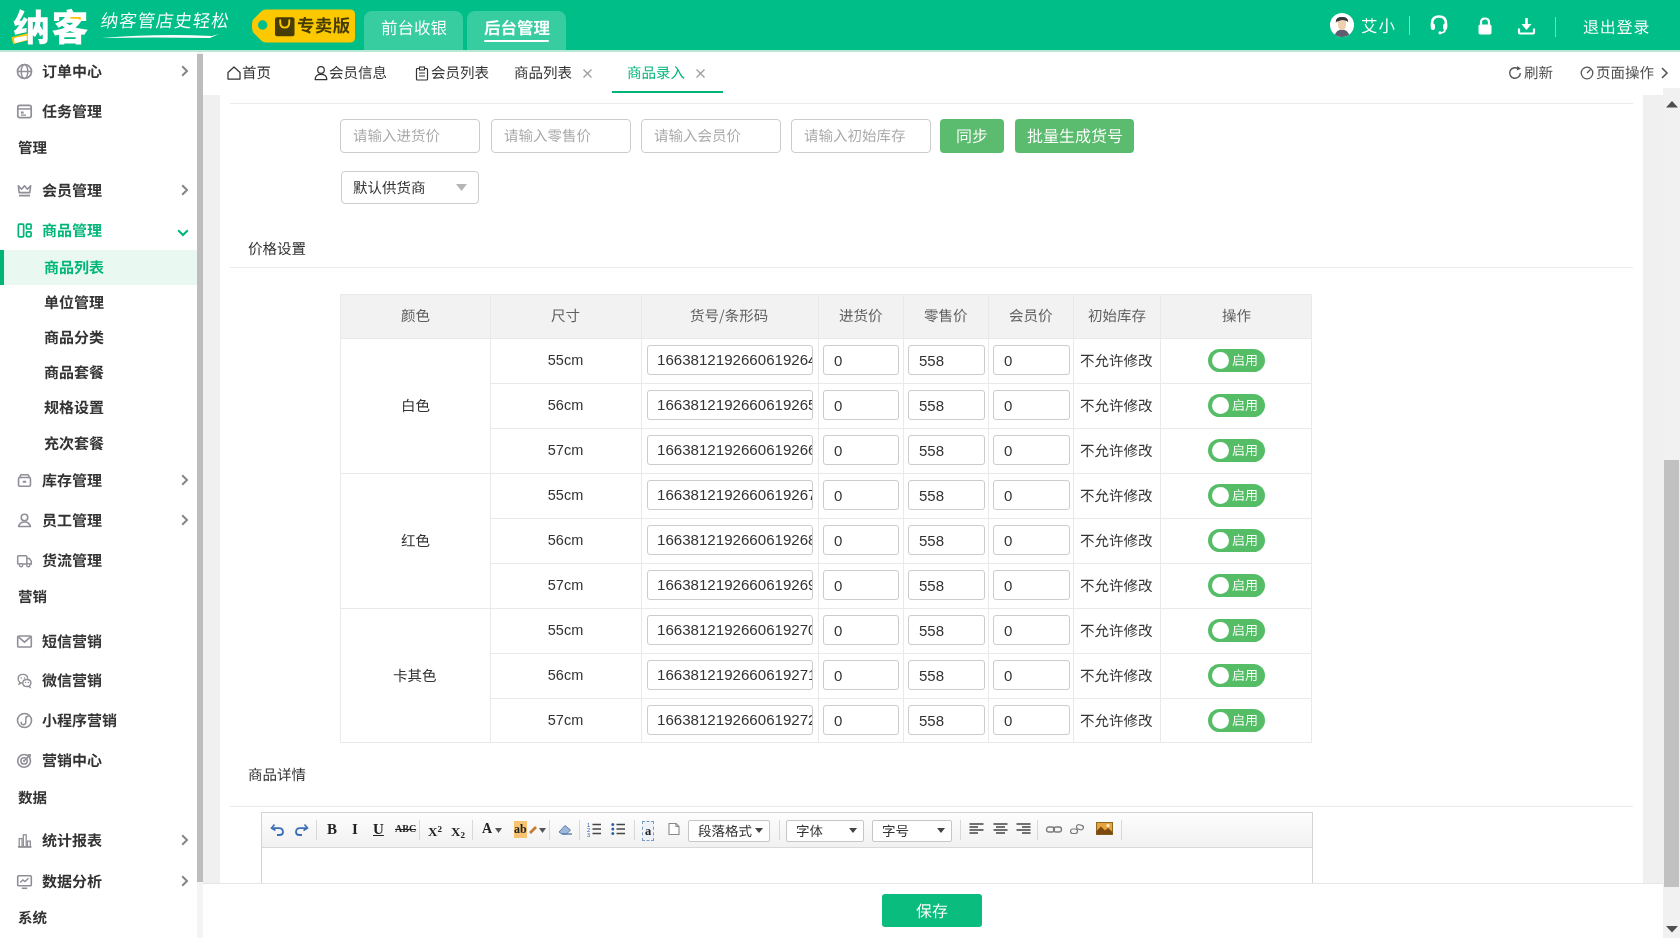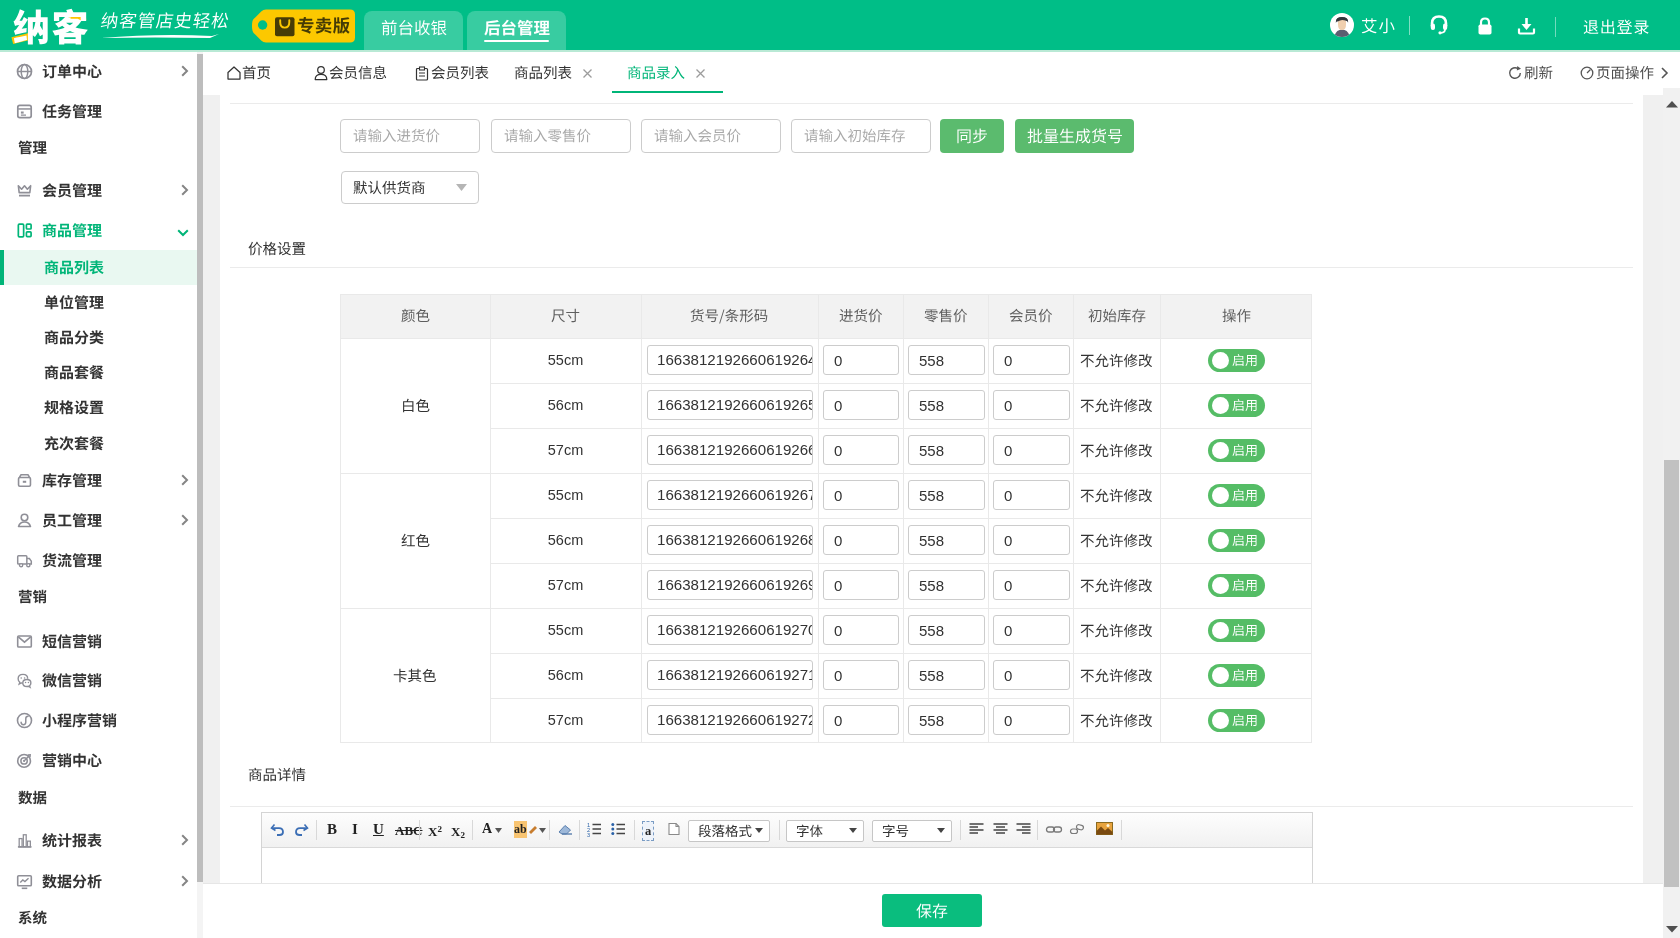--- a/index.html
+++ b/index.html
@@ -903,21 +903,21 @@
       <path d="M2 5.2 H9 Q13 5.2 13 9 Q13 12 9.5 12 H7" stroke="#3b6eb5" stroke-width="1.8" fill="none"></path>
     </svg>
 <svg class="ic" style="left:294px;top:823px" width="15" height="13" viewBox="0 0 15 13">
       <path d="M10.5 1.5 L13.5 5 L9.5 7.5" stroke="#3b6eb5" stroke-width="1.6" fill="none"></path>
       <path d="M13 5.2 H6 Q2 5.2 2 9 Q2 12 5.5 12 H8" stroke="#3b6eb5" stroke-width="1.8" fill="none"></path>
     </svg>
 <div style="position:absolute;left:316px;top:820px;width:1px;height:20px;background:#d8d8d8"></div>
 <div class="lt" style="left:327px;top:819.2px;font-size:15px;color:#222;font-weight:700;font-family:'Liberation Serif',serif">B</div>
 <div class="lt" style="left:352px;top:819.2px;font-size:15px;color:#222;font-weight:700;font-family:'Liberation Serif',serif">I</div>
 <div class="lt" style="left:373px;top:819.2px;font-size:15px;color:#222;font-weight:700;font-family:'Liberation Serif',serif;text-decoration:underline">U</div>
-<div class="lt" style="left:395px;top:822.4px;font-size:13px;color:#222;font-weight:700;font-family:'Liberation Serif',serif;text-decoration:line-through">ABC</div>
+<div class="lt" style="left:395px;top:822.4px;font-size:10px;color:#222;font-weight:700;font-family:'Liberation Serif',serif;text-decoration:line-through">ABC</div>
 <div style="position:absolute;left:419px;top:820px;width:1px;height:20px;background:#d8d8d8"></div>
 <div class="lt" style="left:428px;top:822.5px;font-size:13px;color:#222;font-weight:700;font-family:'Liberation Serif',serif">X<span style="font-size:9px;vertical-align:4px">2</span></div>
 <div class="lt" style="left:451px;top:822.5px;font-size:13px;color:#222;font-weight:700;font-family:'Liberation Serif',serif">X<span style="font-size:9px;vertical-align:-2px">2</span></div>
 <div style="position:absolute;left:472px;top:820px;width:1px;height:20px;background:#d8d8d8"></div>
 <div class="lt" style="left:482px;top:818.9px;font-size:14px;color:#222;font-weight:700;font-family:'Liberation Serif',serif">A</div>
 <svg class="ic" style="left:495px;top:828px" width="7" height="5" viewBox="0 0 7 5">
       <path d="M0 0 H7 L3.5 5 Z" fill="#555"></path>
     </svg>
 <div class="lt" style="left:514px;top:820.6px;font-size:12px;color:#222;font-weight:700;background:#f8c471;font-family:'Liberation Serif',serif">ab</div>
 <svg class="ic" style="left:527px;top:824px" width="10" height="10" viewBox="0 0 10 10">

